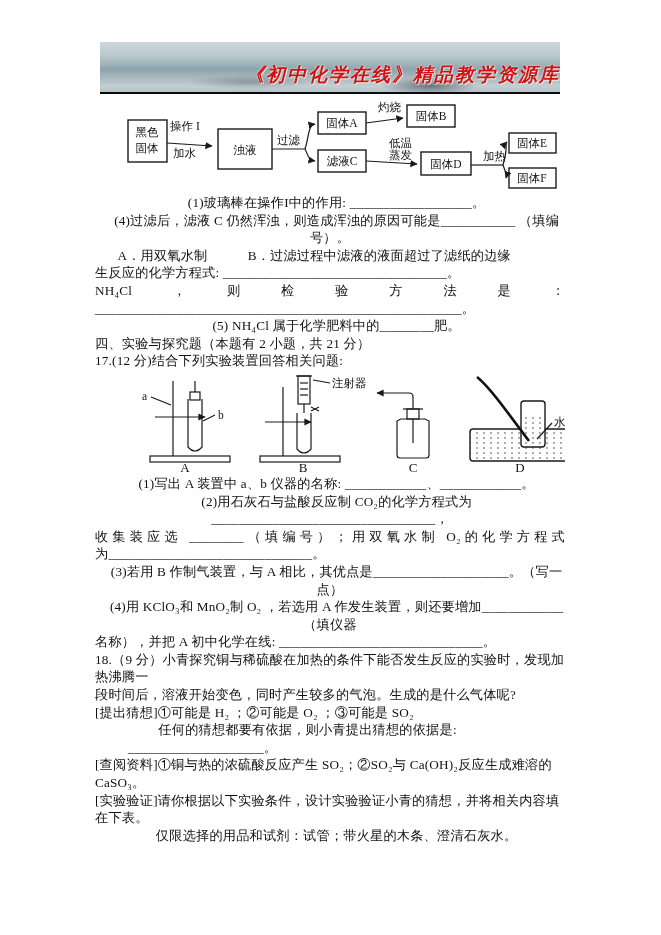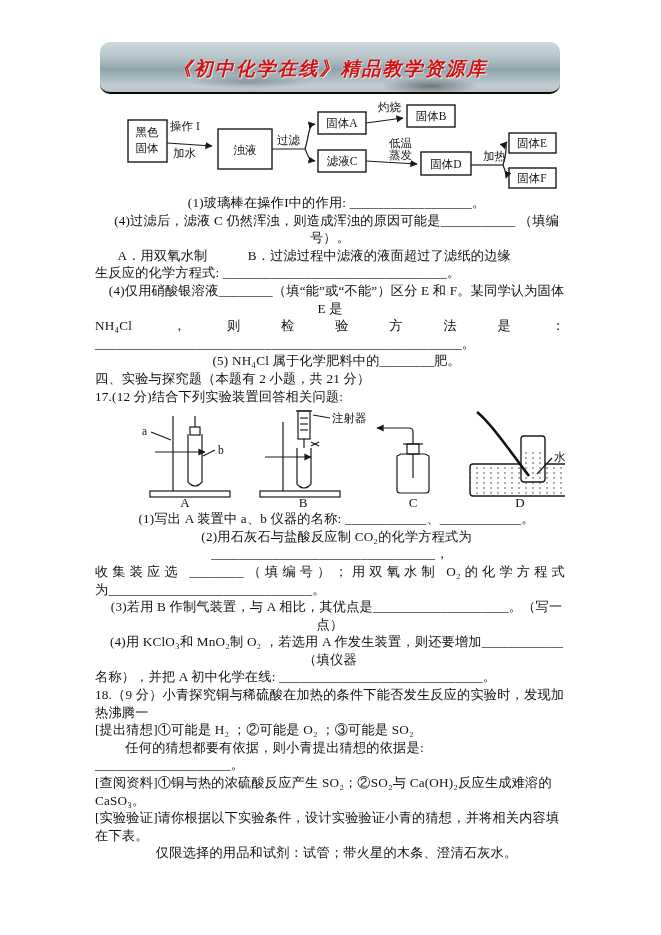--- a/index.html
+++ b/index.html
@@ -3,43 +3,43 @@
 <meta charset="utf-8">
 <style>
   * { box-sizing: border-box; margin: 0; padding: 0; }
   html,body { background:#888; }
   body { width:661px; margin:0 auto; font-family:"Liberation Serif","DejaVu Serif",serif; color:#111; }
   .page { position:relative; width:661px; height:935px; background:#ffffff; overflow:hidden; }
   .content { position:absolute; left:95px; top:42px; width:470px; }
 
   
   .banner { margin-left:5px; width:460px; height:52px; border-bottom:2px solid #0a0a0a;
-            text-align:center; padding-top:14px; overflow:hidden;
+            text-align:right; padding-top:20px; overflow:hidden;
             background:
               radial-gradient(ellipse 70px 12px at 330px 44px, rgba(40,45,50,.55), rgba(40,45,50,0) 70%),
               radial-gradient(ellipse 90px 10px at 150px 40px, rgba(60,70,75,.35), rgba(60,70,75,0) 70%),
-              linear-gradient(180deg,#cdd8dc 0%,#b9c7cd 28%,#9db0b8 46%,#8da3ac 55%,#a7b7bd 70%,#c2ced2 88%,#b4c1c6 100%); border-radius: 10px; }
+              linear-gradient(180deg,#cdd8dc 0%,#b9c7cd 28%,#9db0b8 46%,#8da3ac 55%,#a7b7bd 70%,#c2ced2 88%,#b4c1c6 100%); }
   .banner-title { font-size:19px; font-weight:bold; font-style:italic; color:#cf1212; letter-spacing:2px;
                   text-shadow:0 0 2px rgba(255,255,255,.9), 1px 1px 0 rgba(255,255,255,.6); }
   .banner-url { font-size:15px; font-weight:bold; color:#d24545; letter-spacing:1px; margin-top:13px;
                 text-shadow:0 0 2px rgba(255,255,255,.8); font-family:"Liberation Sans","DejaVu Sans",sans-serif; }
 
   
   .fc { display:block; margin-top:5px; }
   .fc text, .ap text { font-size:11.5px; fill:#111; font-family:"Liberation Serif","DejaVu Serif",serif; }
   .fc rect { fill:none; stroke:#1a1a1a; stroke-width:1.4; }
   .fc .edge, .ap .stroke { stroke:#1a1a1a; stroke-width:1.2; fill:none; }
   .ap { display:block; margin:1px 0 0 30px; }
   .ap .letter { font-size:13px; }
   .ap .thick { stroke:#111; stroke-width:2.6; fill:none; }
 
   
   .ln { font-size:13.2px; line-height:17.6px; white-space:pre-wrap; letter-spacing:.2px; }
   .indent  { text-indent:1.0em;text-align:center; }
-  .indent2 { text-indent:2.3em; }
+  .indent2 { text-indent:2.3em;margin-left:33px; }
   .opts    { text-indent:1.7em; }
   .jl      { text-align:justify; text-align-last:justify; }
 </style>
 </head>
 <body>
 
 <div class="page">
   <div class="content">
 
     <div class="banner">
@@ -93,21 +93,20 @@
       <rect x="414" y="34" width="47" height="20"></rect>
       <text x="437" y="48" text-anchor="middle">固体E</text>
       <rect x="414" y="69" width="47" height="20"></rect>
       <text x="437" y="83" text-anchor="middle">固体F</text>
     </svg>
 
     <div class="ln indent">(1)玻璃棒在操作I中的作用: __________________。</div>
     <div class="ln indent">(4)过滤后，滤液 C 仍然浑浊，则造成浑浊的原因可能是___________ （填编号）。</div>
     <div class="ln opts">A．用双氧水制　　　B．过滤过程中滤液的液面超过了滤纸的边缘</div>
     <div class="ln">生反应的化学方程式: _________________________________。</div>
-    <div class="ln indent">(4)仅用硝酸银溶液________（填“能”或“不能”）区分 E 和 F。某同学认为固体 E 是</div>
     <div class="ln jl">NH₄Cl，则检验方法是：</div>
     <div class="ln">______________________________________________________。</div>
     <div class="ln indent">(5) NH₄Cl 属于化学肥料中的________肥。</div>
 
     <div class="ln">四、实验与探究题（本题有 2 小题，共 21 分）</div>
     <div class="ln">17.(12 分)结合下列实验装置回答相关问题:</div>
 
     <svg class="ap" width="440" height="104" viewBox="0 0 440 104">
       <defs>
         <marker id="arr2" markerWidth="8" markerHeight="8" refX="5.5" refY="3" orient="auto">
@@ -172,20 +171,21 @@
 
     <div class="ln indent">(1)写出 A 装置中 a、b 仪器的名称: ____________、____________。</div>
     <div class="ln indent">(2)用石灰石与盐酸反应制 CO₂的化学方程式为 _________________________________，</div>
     <div class="ln jl">收集装应选 ________（填编号）；用双氧水制 O₂的化学方程式</div>
     <div class="ln">为______________________________。</div>
     <div class="ln indent">(3)若用 B 作制气装置，与 A 相比，其优点是____________________。（写一点）</div>
     <div class="ln indent">(4)用 KClO₃和 MnO₂制 O₂ ，若选用 A 作发生装置，则还要增加____________（填仪器</div>
     <div class="ln">名称），并把 A 初中化学在线: ______________________________。</div>
 
     <div class="ln">18.（9 分）小青探究铜与稀硫酸在加热的条件下能否发生反应的实验时，发现加热沸腾一</div>
+    <div class="ln">段时间后，溶液开始变色，同时产生较多的气泡。生成的是什么气体呢?</div>
     <div class="ln">[提出猜想]①可能是 H₂ ；②可能是 O₂ ；③可能是 SO₂</div>
     <div class="ln indent2">任何的猜想都要有依据，则小青提出猜想的依据是: ____________________。</div>
     <div class="ln">[查阅资料]①铜与热的浓硫酸反应产生 SO₂；②SO₂与 Ca(OH)₂反应生成难溶的 CaSO₃。</div>
     <div class="ln">[实验验证]请你根据以下实验条件，设计实验验证小青的猜想，并将相关内容填在下表。</div>
     <div class="ln indent">仅限选择的用品和试剂：试管；带火星的木条、澄清石灰水。</div>
 
   </div>
 </div>
 
 </body></html>

